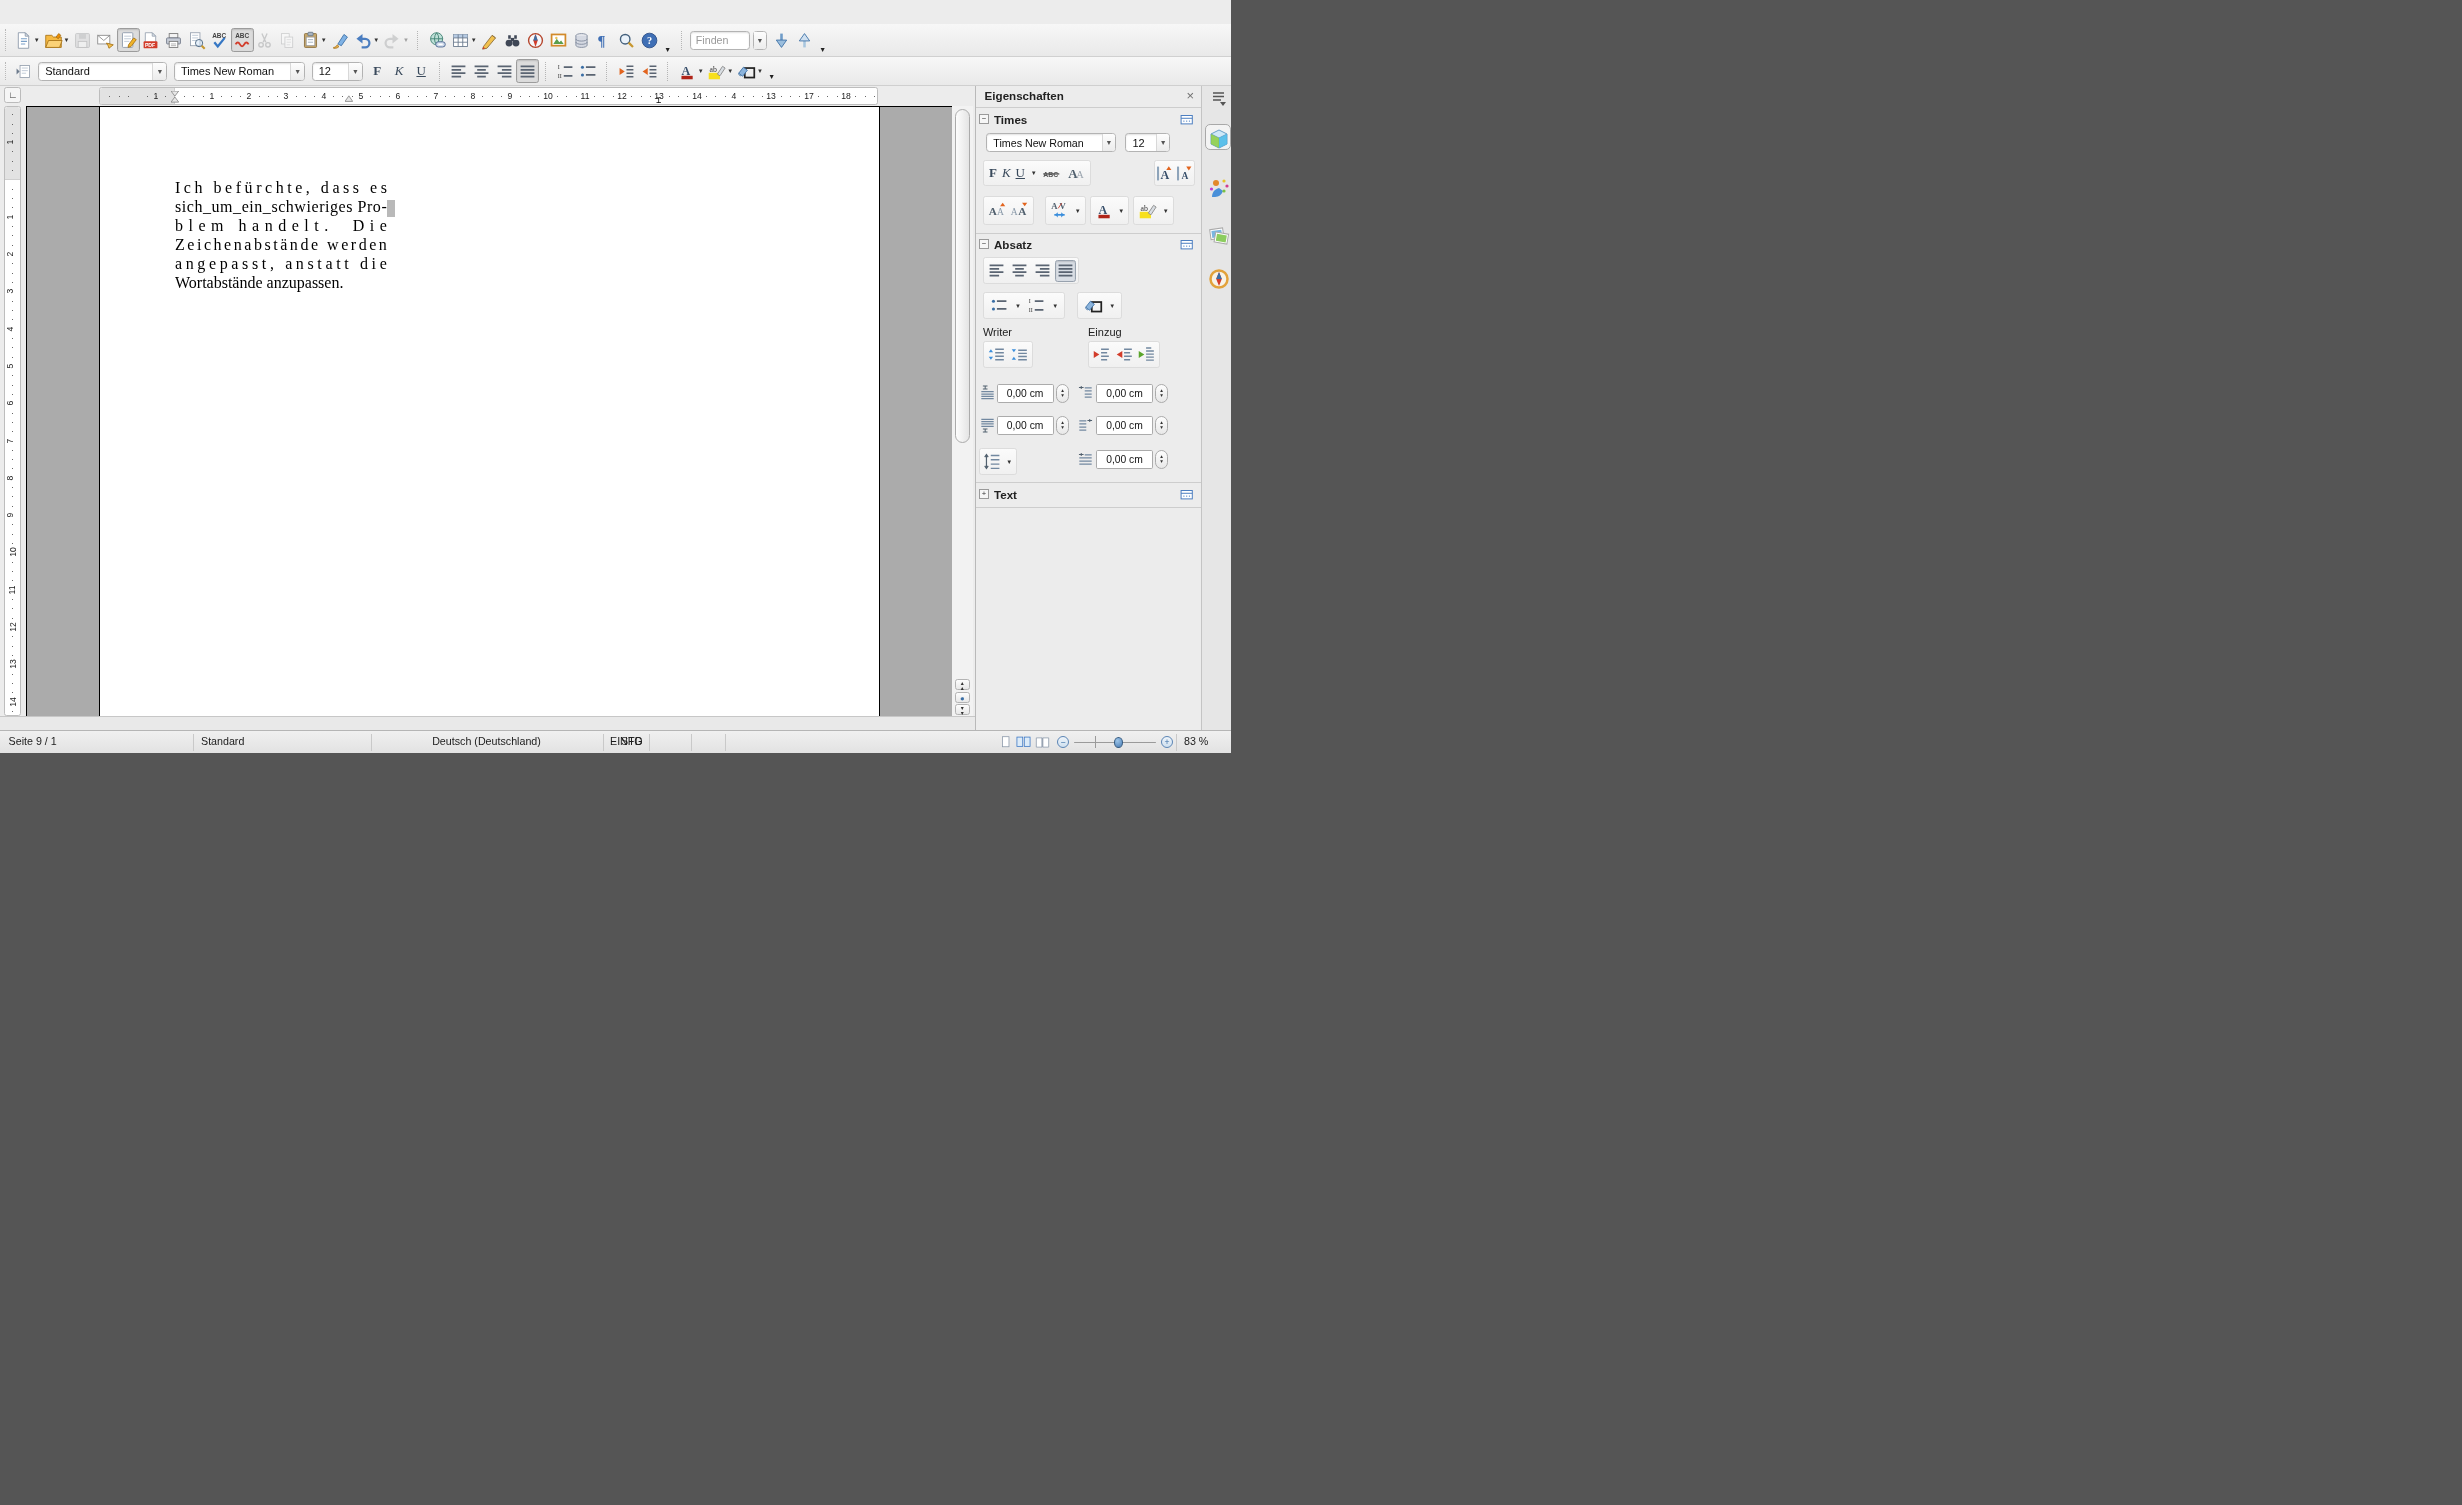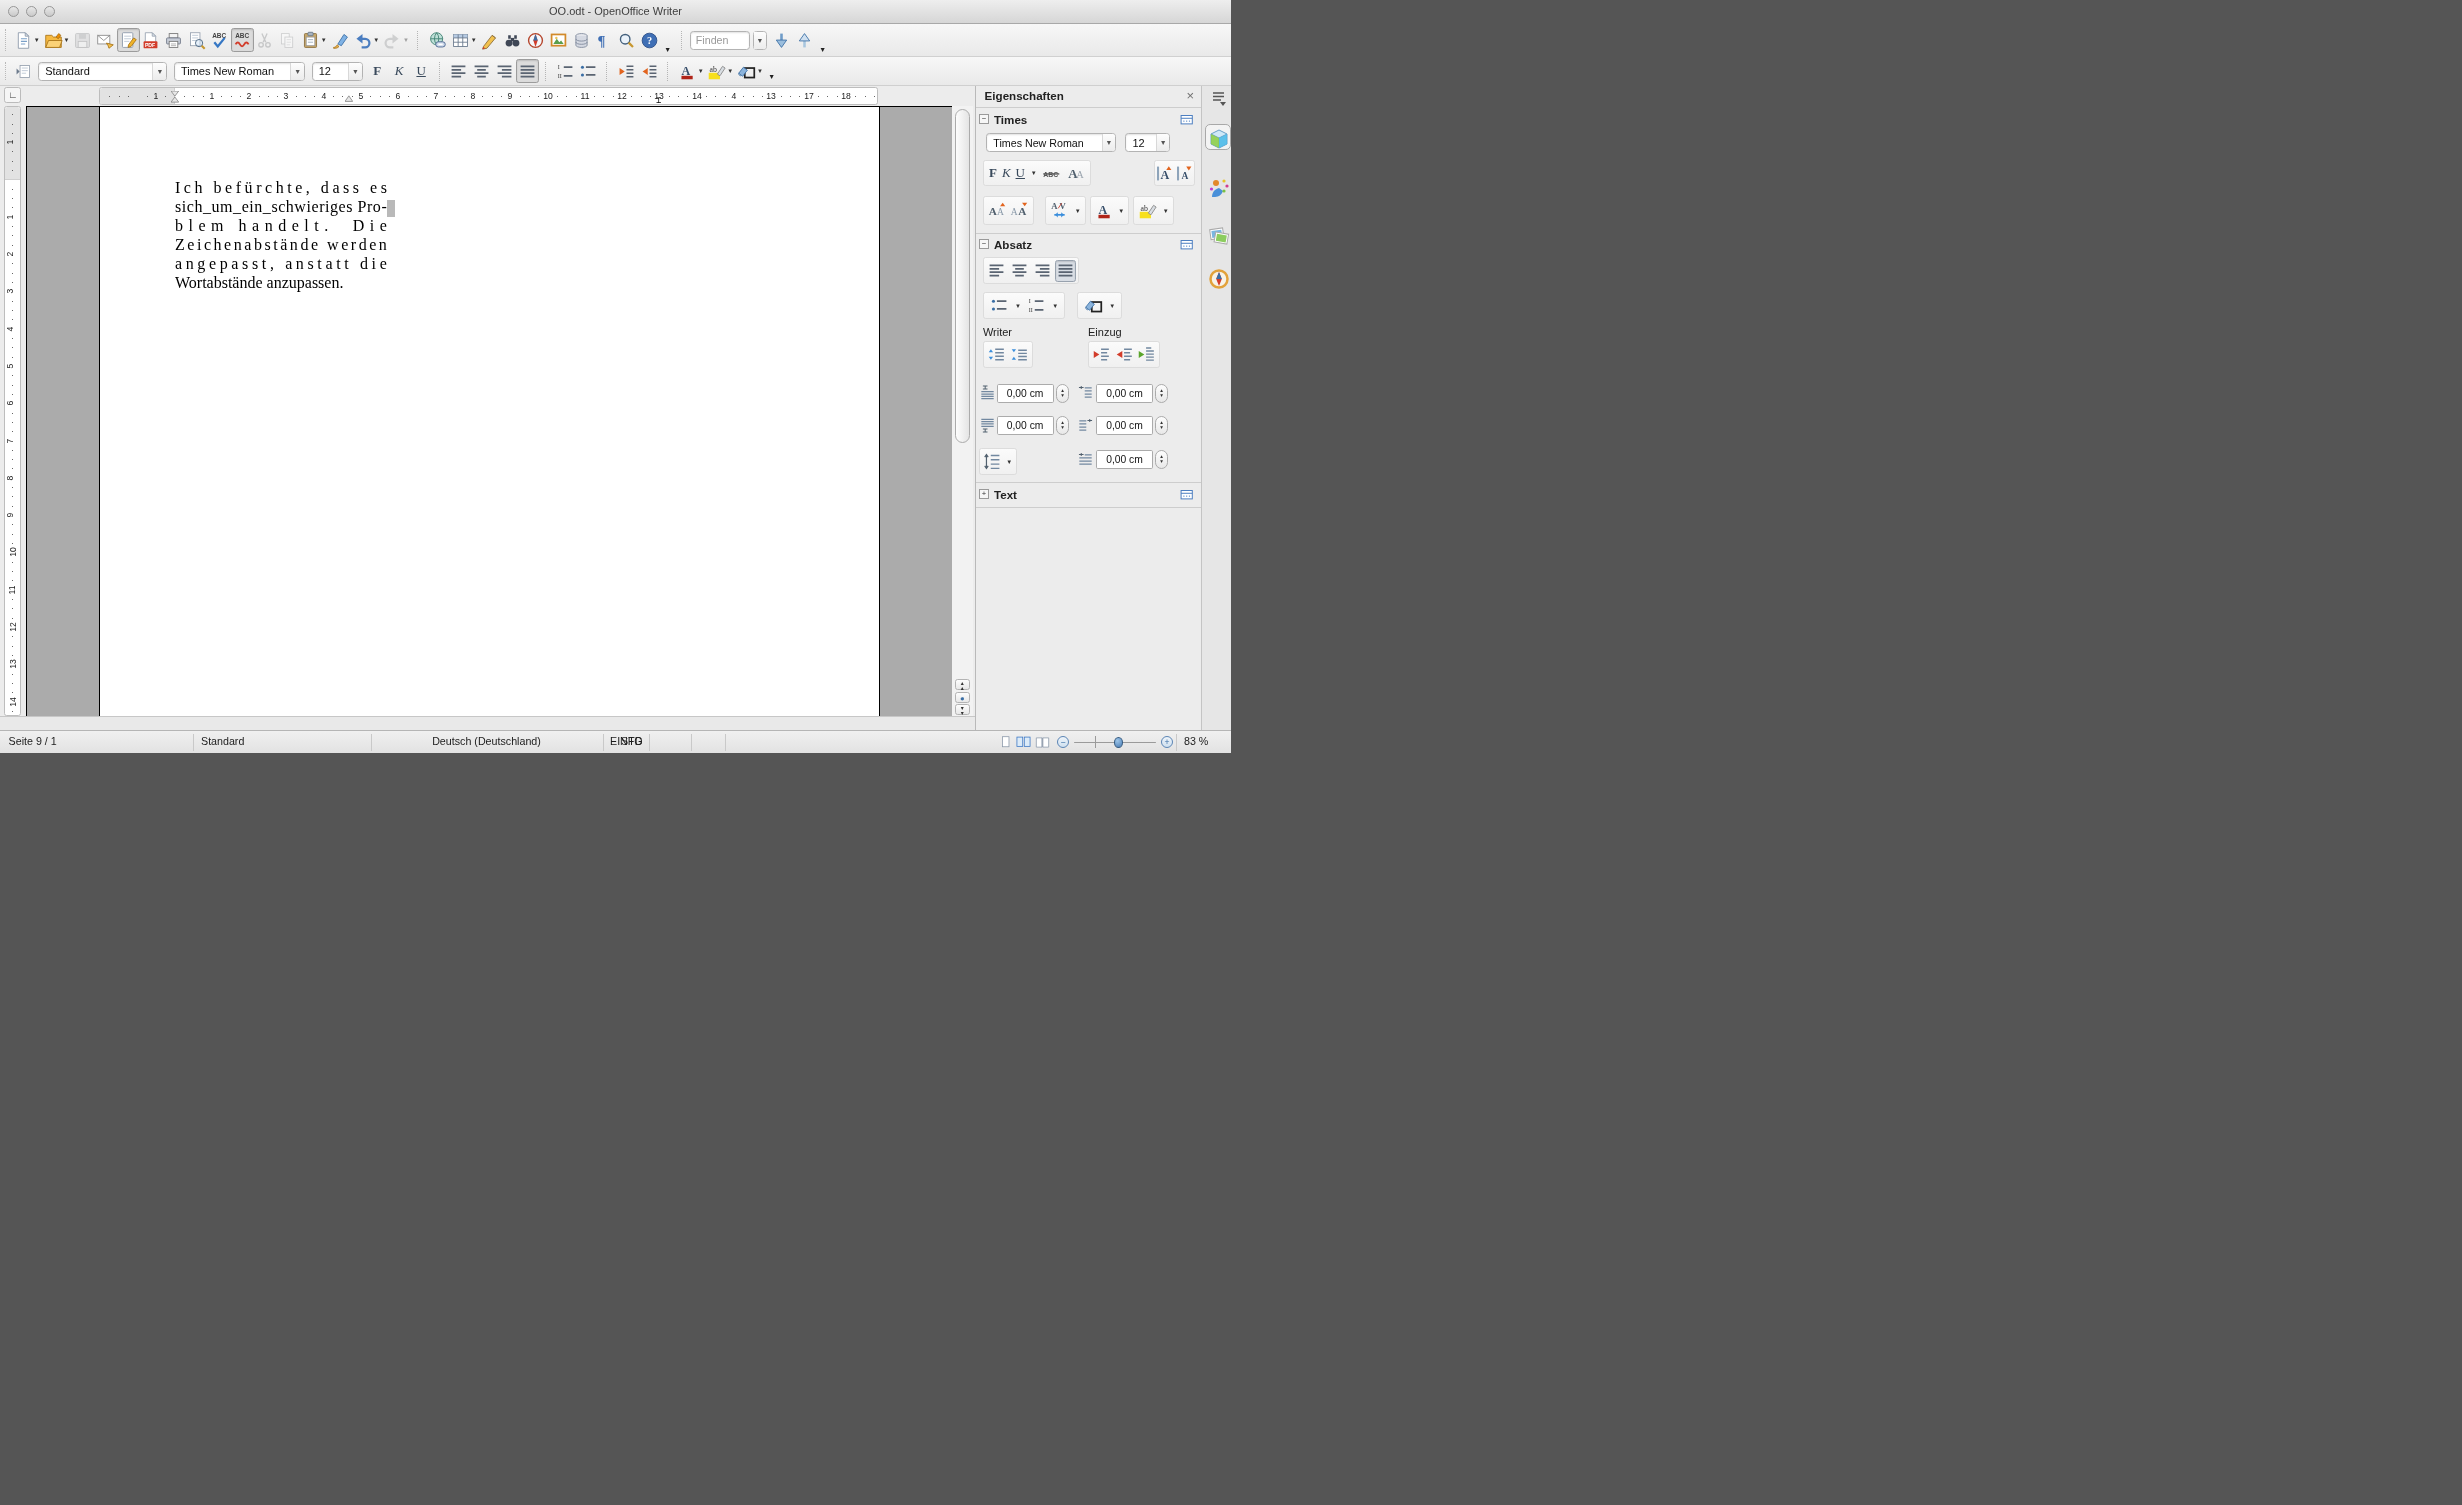--- a/index.html
+++ b/index.html
@@ -116,26 +116,20 @@
   #zdetent{position:absolute;left:38px;top:2.6px;height:12px;border-left:0.9px solid #9a9a9a;}
   #zthumb{position:absolute;left:57px;top:3.4px;width:9.4px;height:11px;border-radius:50% 50% 50% 50%;
      background:radial-gradient(circle at 35% 30%,#9cc4e8,#4a7db5);border:0.9px solid #33597f;}
   .viewic{position:absolute;top:2.6px;width:17px;height:17px;}
 </style>
 </head>
 <body>
 
 <div id="app">
 
-  <div id="titlebar">
-    <span class="tl" style="left:7.7px"></span>
-    <span class="tl" style="left:26px"></span>
-    <span class="tl" style="left:44px"></span>
-    <div id="title-text">OO.odt - OpenOffice Writer</div>
-  </div>
 
   <div id="tb-main" class="tbar">
     <div class="grip"></div>
     <div class="tbrow">
         <span class="tb-btn">
           <span class="icn"><svg width="100%" height="100%" viewBox="0 0 22 22">
               <path d="M5 2h8l4 4v14H5z" fill="#fff" stroke="#8a97a8"></path>
               <path d="M13 2l4 4h-4z" fill="#dfe6ee" stroke="#8a97a8"></path>
               <path d="M8 9h7M8 12h7M8 15h5" stroke="#7aa0c8" stroke-width="1.3" fill="none"></path>
             </svg></span>

